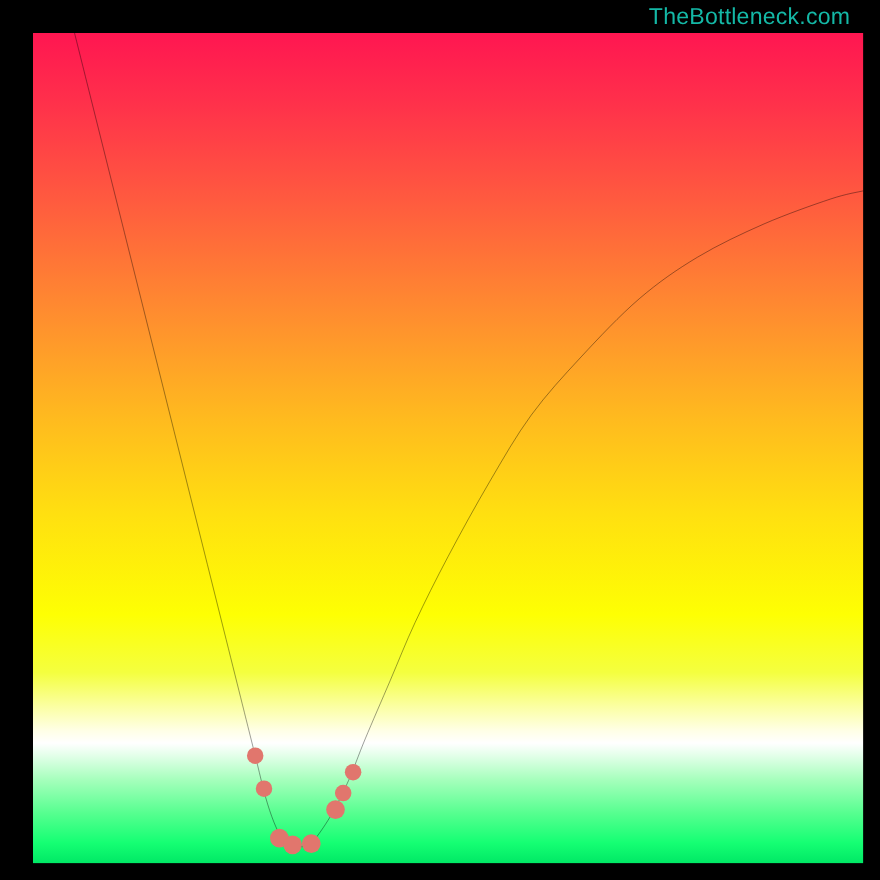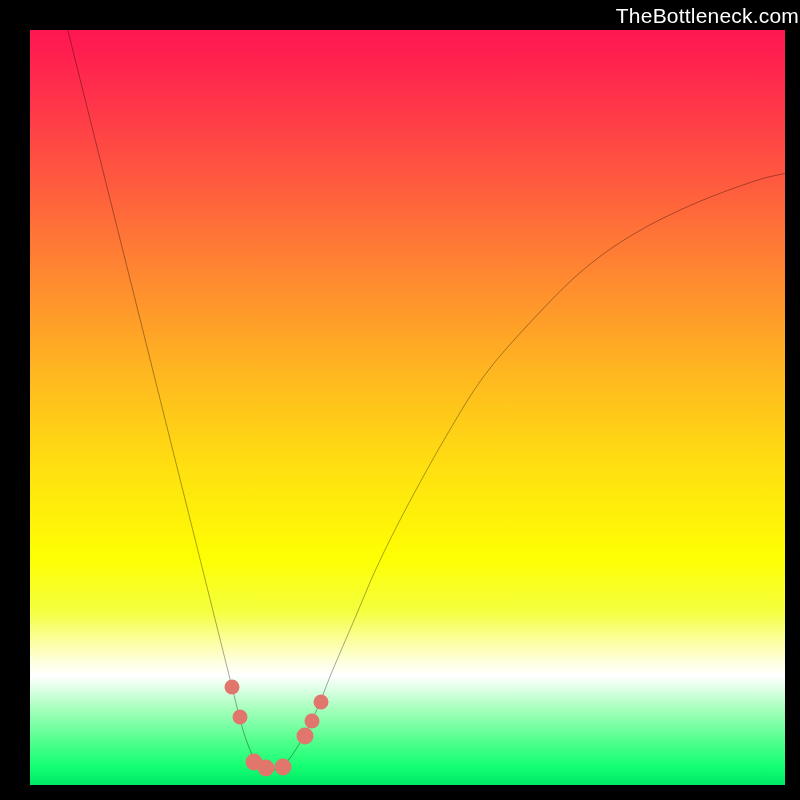--- a/index.html
+++ b/index.html
@@ -7,22 +7,22 @@
     width: 800px;
     height: 800px;
     background: #000;
     position: relative;
     overflow: hidden;
     font-family: Arial, Helvetica, sans-serif;
   }
   .watermark {
     position: absolute;
     top: 4px;
-    right: 1px;
-    color: #ffffff;
+    right: 27px;
+    color: #14b8a6;
     font-size: 21px;
     font-weight: 400;
     letter-spacing: 0.2px;
     z-index: 10;
   }
   .plot-area {
     position: absolute;
     left: 30px;
     top: 30px;
     width: 755px;

